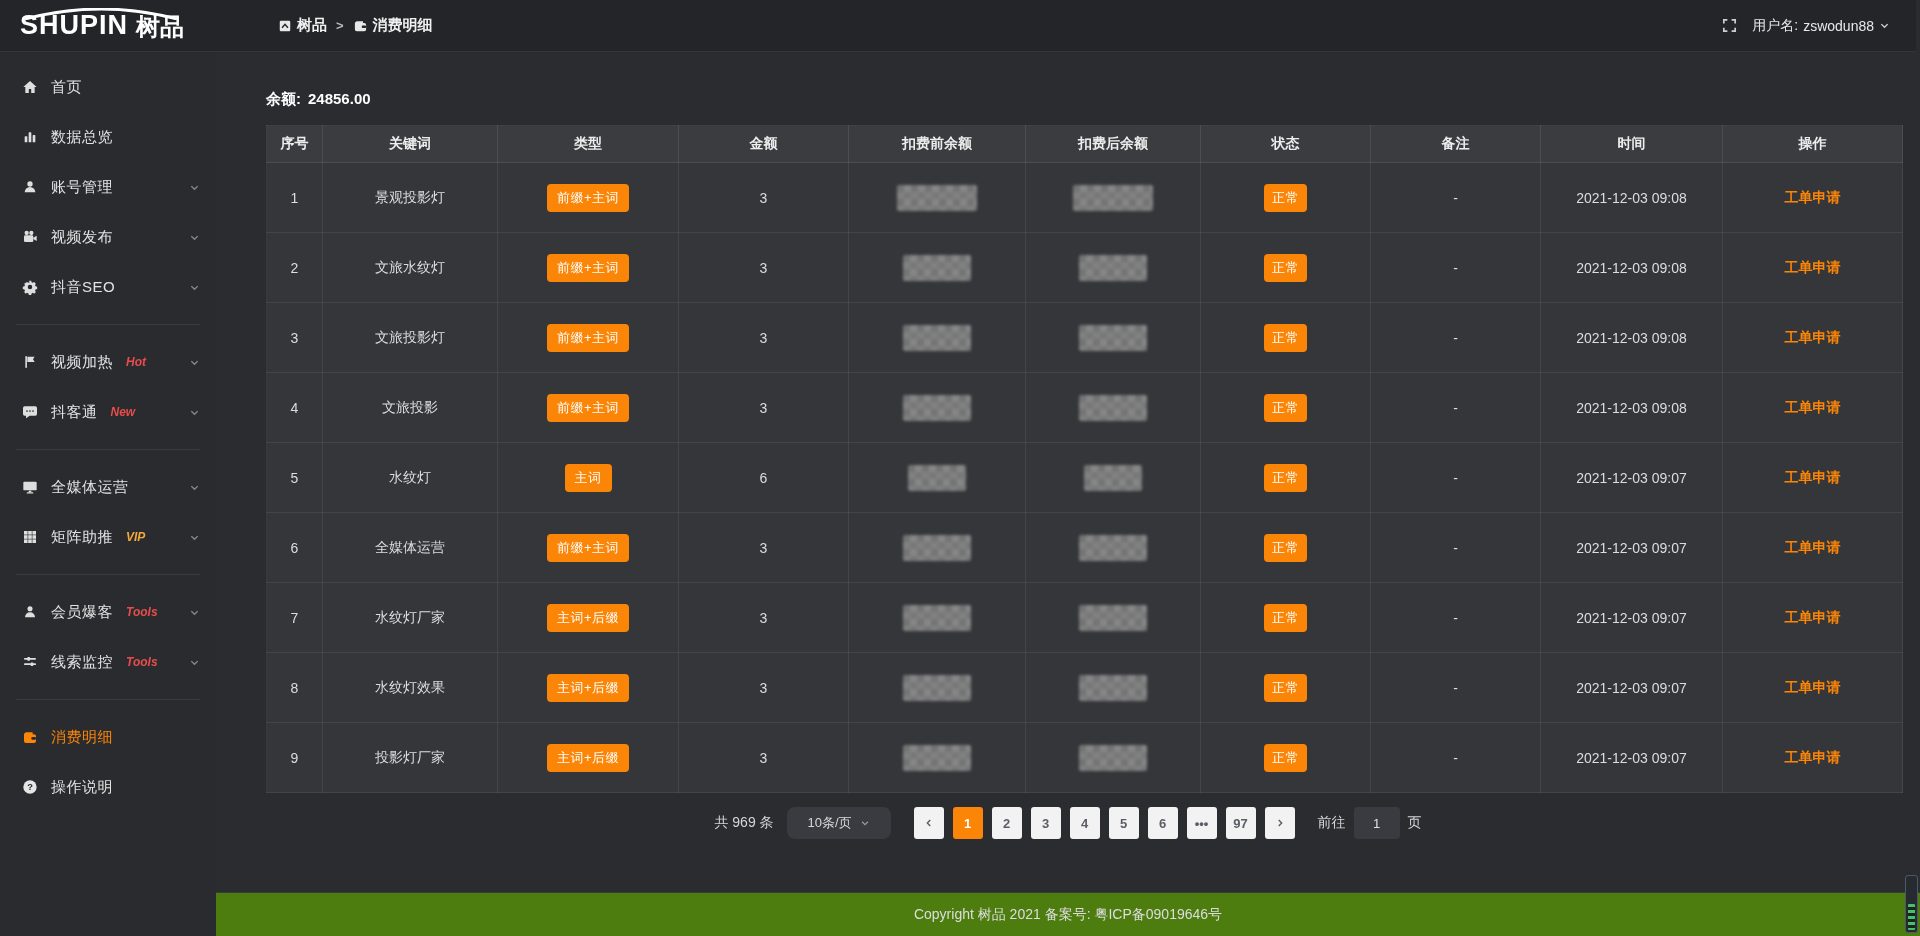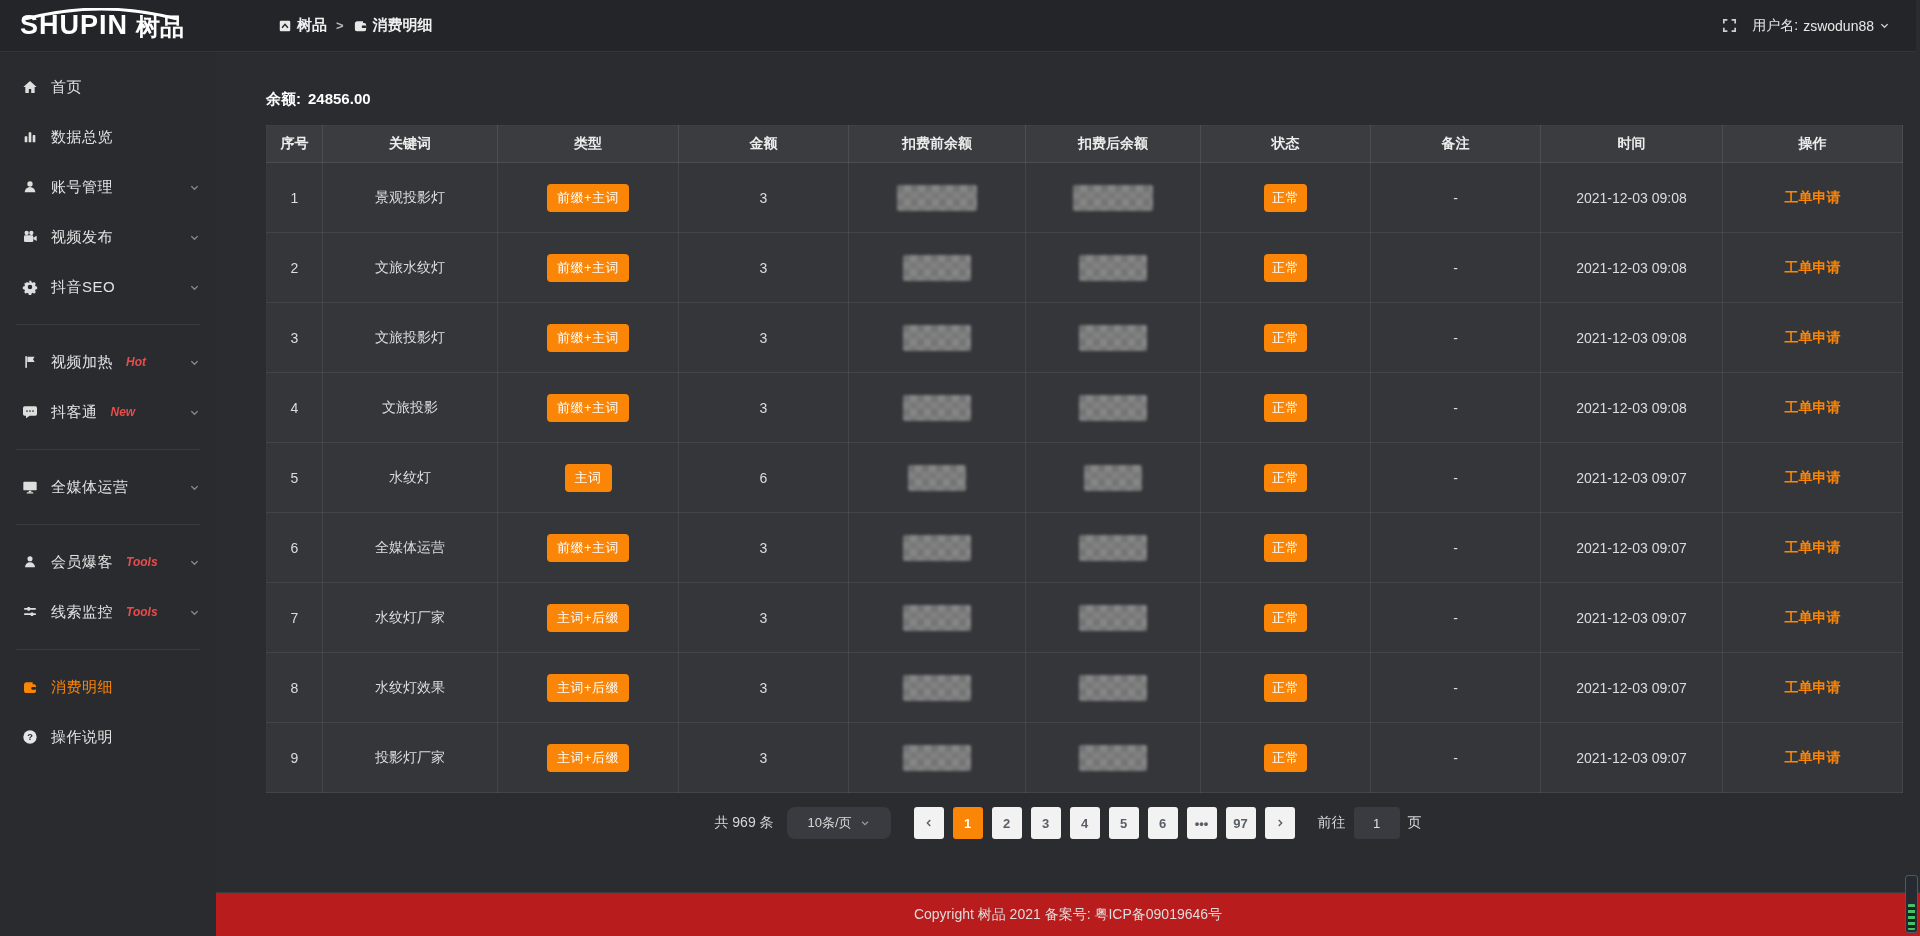--- a/index.html
+++ b/index.html
@@ -85,21 +85,21 @@
     display:inline-flex; align-items:center; justify-content:center;
   }
   .pbtn.activepg{ background:#fb8506; color:#fff; }
   .goto{ display:flex; align-items:center; gap:8px; margin-left:14px; }
   .goto-input{
     width:46px; height:32px; background:#3a3b40; border:none; border-radius:4px;
     color:#e0e0e0; font-size:13px; text-align:center; font-family:inherit;
   }
   
   .footer{
-    position:absolute; left:0; right:0; bottom:0; height:44px; background:#b91c1c;
+    position:absolute; left:0; right:0; bottom:0; height:44px; background:#4d7c0f;
     border-top:1px solid #3a3b3e; display:flex; align-items:center; justify-content:center;
     font-size:14px; color:#dddddd;
   }
   
   .scroll-widget{
     position:absolute; right:2px; bottom:3px; width:13px; height:58px;
     background:#262b31; border:1px solid #4d5964; border-radius:3px; z-index:9;
   }
   .scroll-widget::after{
     content:""; position:absolute; left:2px; right:2px; bottom:2px; height:26px;
@@ -277,20 +277,42 @@
         </svg>
       </span>
     <span class="slabel">全媒体运营</span>
     <span class="chev icon">
         <svg width="11" height="11" viewBox="0 0 24 24" fill="none" stroke="#a8a8a8" stroke-width="3">
           <path d="M5 9l7 7 7-7"></path>
         </svg>
       </span>
   </div>
 
+  <div class="side-item">
+    <span class="icon">
+        <svg width="16" height="16" viewBox="0 0 24 24" fill="#dedede">
+          <rect x="3" y="3" width="5.4" height="5.4"></rect>
+          <rect x="9.3" y="3" width="5.4" height="5.4"></rect>
+          <rect x="15.6" y="3" width="5.4" height="5.4"></rect>
+          <rect x="3" y="9.3" width="5.4" height="5.4"></rect>
+          <rect x="9.3" y="9.3" width="5.4" height="5.4"></rect>
+          <rect x="15.6" y="9.3" width="5.4" height="5.4"></rect>
+          <rect x="3" y="15.6" width="5.4" height="5.4"></rect>
+          <rect x="9.3" y="15.6" width="5.4" height="5.4"></rect>
+          <rect x="15.6" y="15.6" width="5.4" height="5.4"></rect>
+        </svg>
+      </span>
+    <span class="slabel">矩阵助推</span>
+    <span class="stag vip">VIP</span>
+    <span class="chev icon">
+        <svg width="11" height="11" viewBox="0 0 24 24" fill="none" stroke="#a8a8a8" stroke-width="3">
+          <path d="M5 9l7 7 7-7"></path>
+        </svg>
+      </span>
+  </div>
 
   <div class="side-divider"></div>
 
   <div class="side-item">
     <span class="icon">
         <svg width="16" height="16" viewBox="0 0 24 24" fill="#dedede">
           <circle cx="12" cy="7" r="3.8"></circle>
           <path d="M4.5 20a7.5 7.5 0 0115 0z"></path>
         </svg>
       </span>

